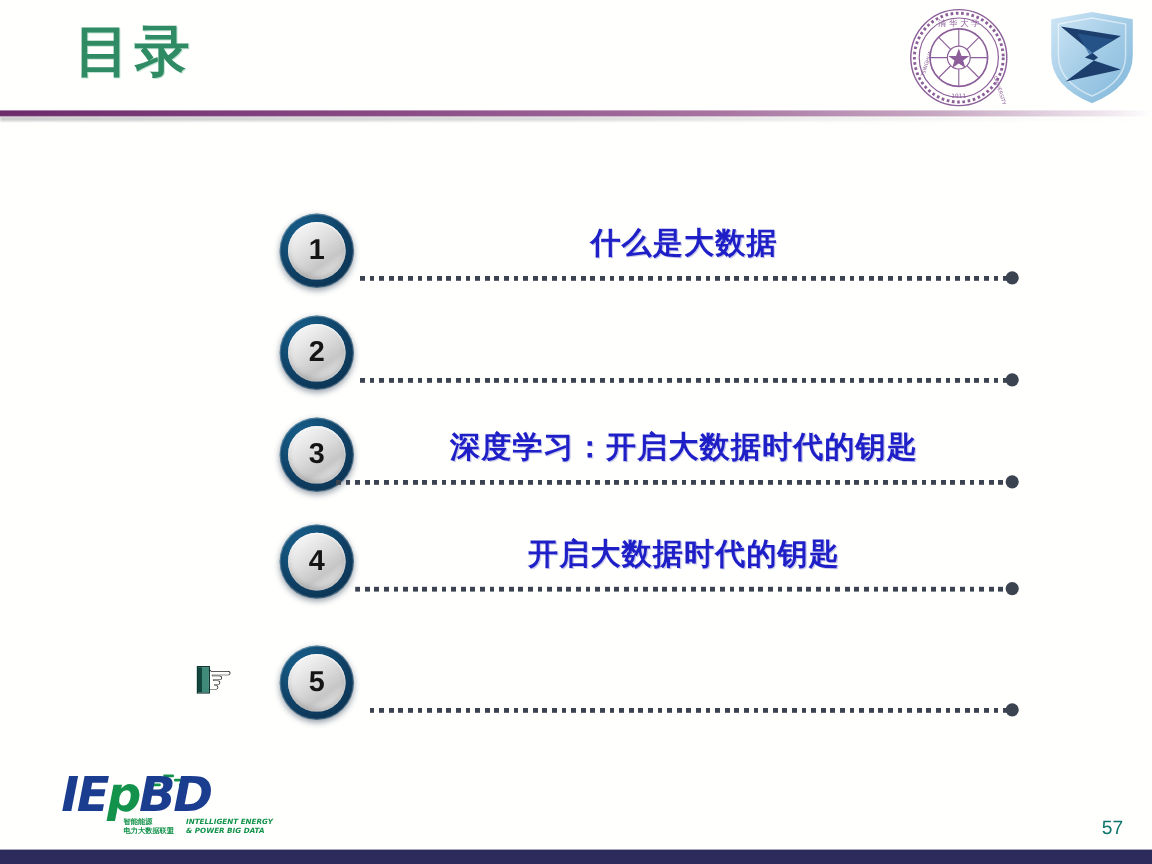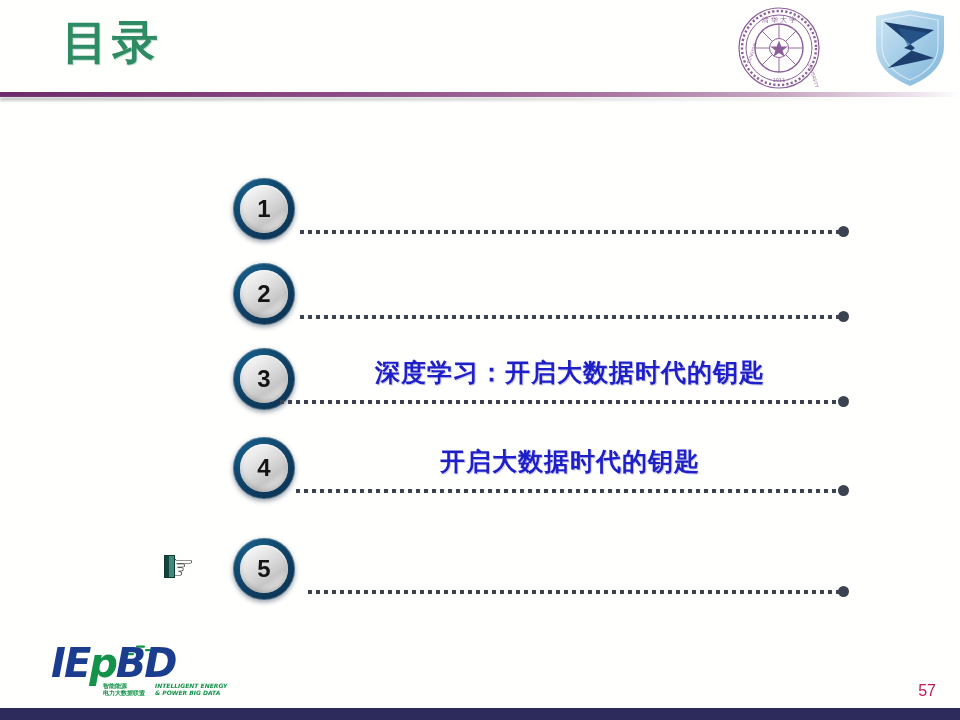--- a/index.html
+++ b/index.html
@@ -62,21 +62,21 @@
       rgba(140,140,150,0.45) 0%,
       rgba(150,150,160,0.35) 50%,
       rgba(200,200,210,0.10) 85%,
       rgba(255,255,255,0) 100%);
     filter: blur(1px);
   }
 
   
   .logo-seal {
     position: absolute;
-    left: 737px;
+    left: 757px;
     top: 6px;
     width: 84px;
     height: 84px;
   }
   .logo-shield {
     position: absolute;
     left: 868px;
     top: 6px;
     width: 84px;
     height: 84px;
@@ -245,21 +245,21 @@
     top: 4px;
     width: 34px;
     height: 14px;
   }
 
   .page-number {
     position: absolute;
     right: 24px;
     top: 682px;
     font-size: 16px;
-    color: #be185d;
+    color: #0f766e;
     font-family: "Liberation Sans", sans-serif;
   }
   .footer-bar {
     position: absolute;
     left: 0;
     top: 708px;
     width: 960px;
     height: 12px;
     background: #2d2a5c;
   }
@@ -312,20 +312,21 @@
       <path d="M30 22 L60 27 L40 40 Z" fill="#2a5d96" opacity="0.65"></path>
     </svg>
   </div>
 
   <div class="toc">
 
     <div class="toc-row r1">
       <div class="num-badge">
         <div class="num-inner">1</div>
       </div>
+      <div class="toc-label">什么是大数据</div>
       <div class="dotted"></div>
       <div class="dot-end"></div>
     </div>
 
     <div class="toc-row r2">
       <div class="num-badge">
         <div class="num-inner">2</div>
       </div>
       <div class="dotted"></div>
       <div class="dot-end"></div>

